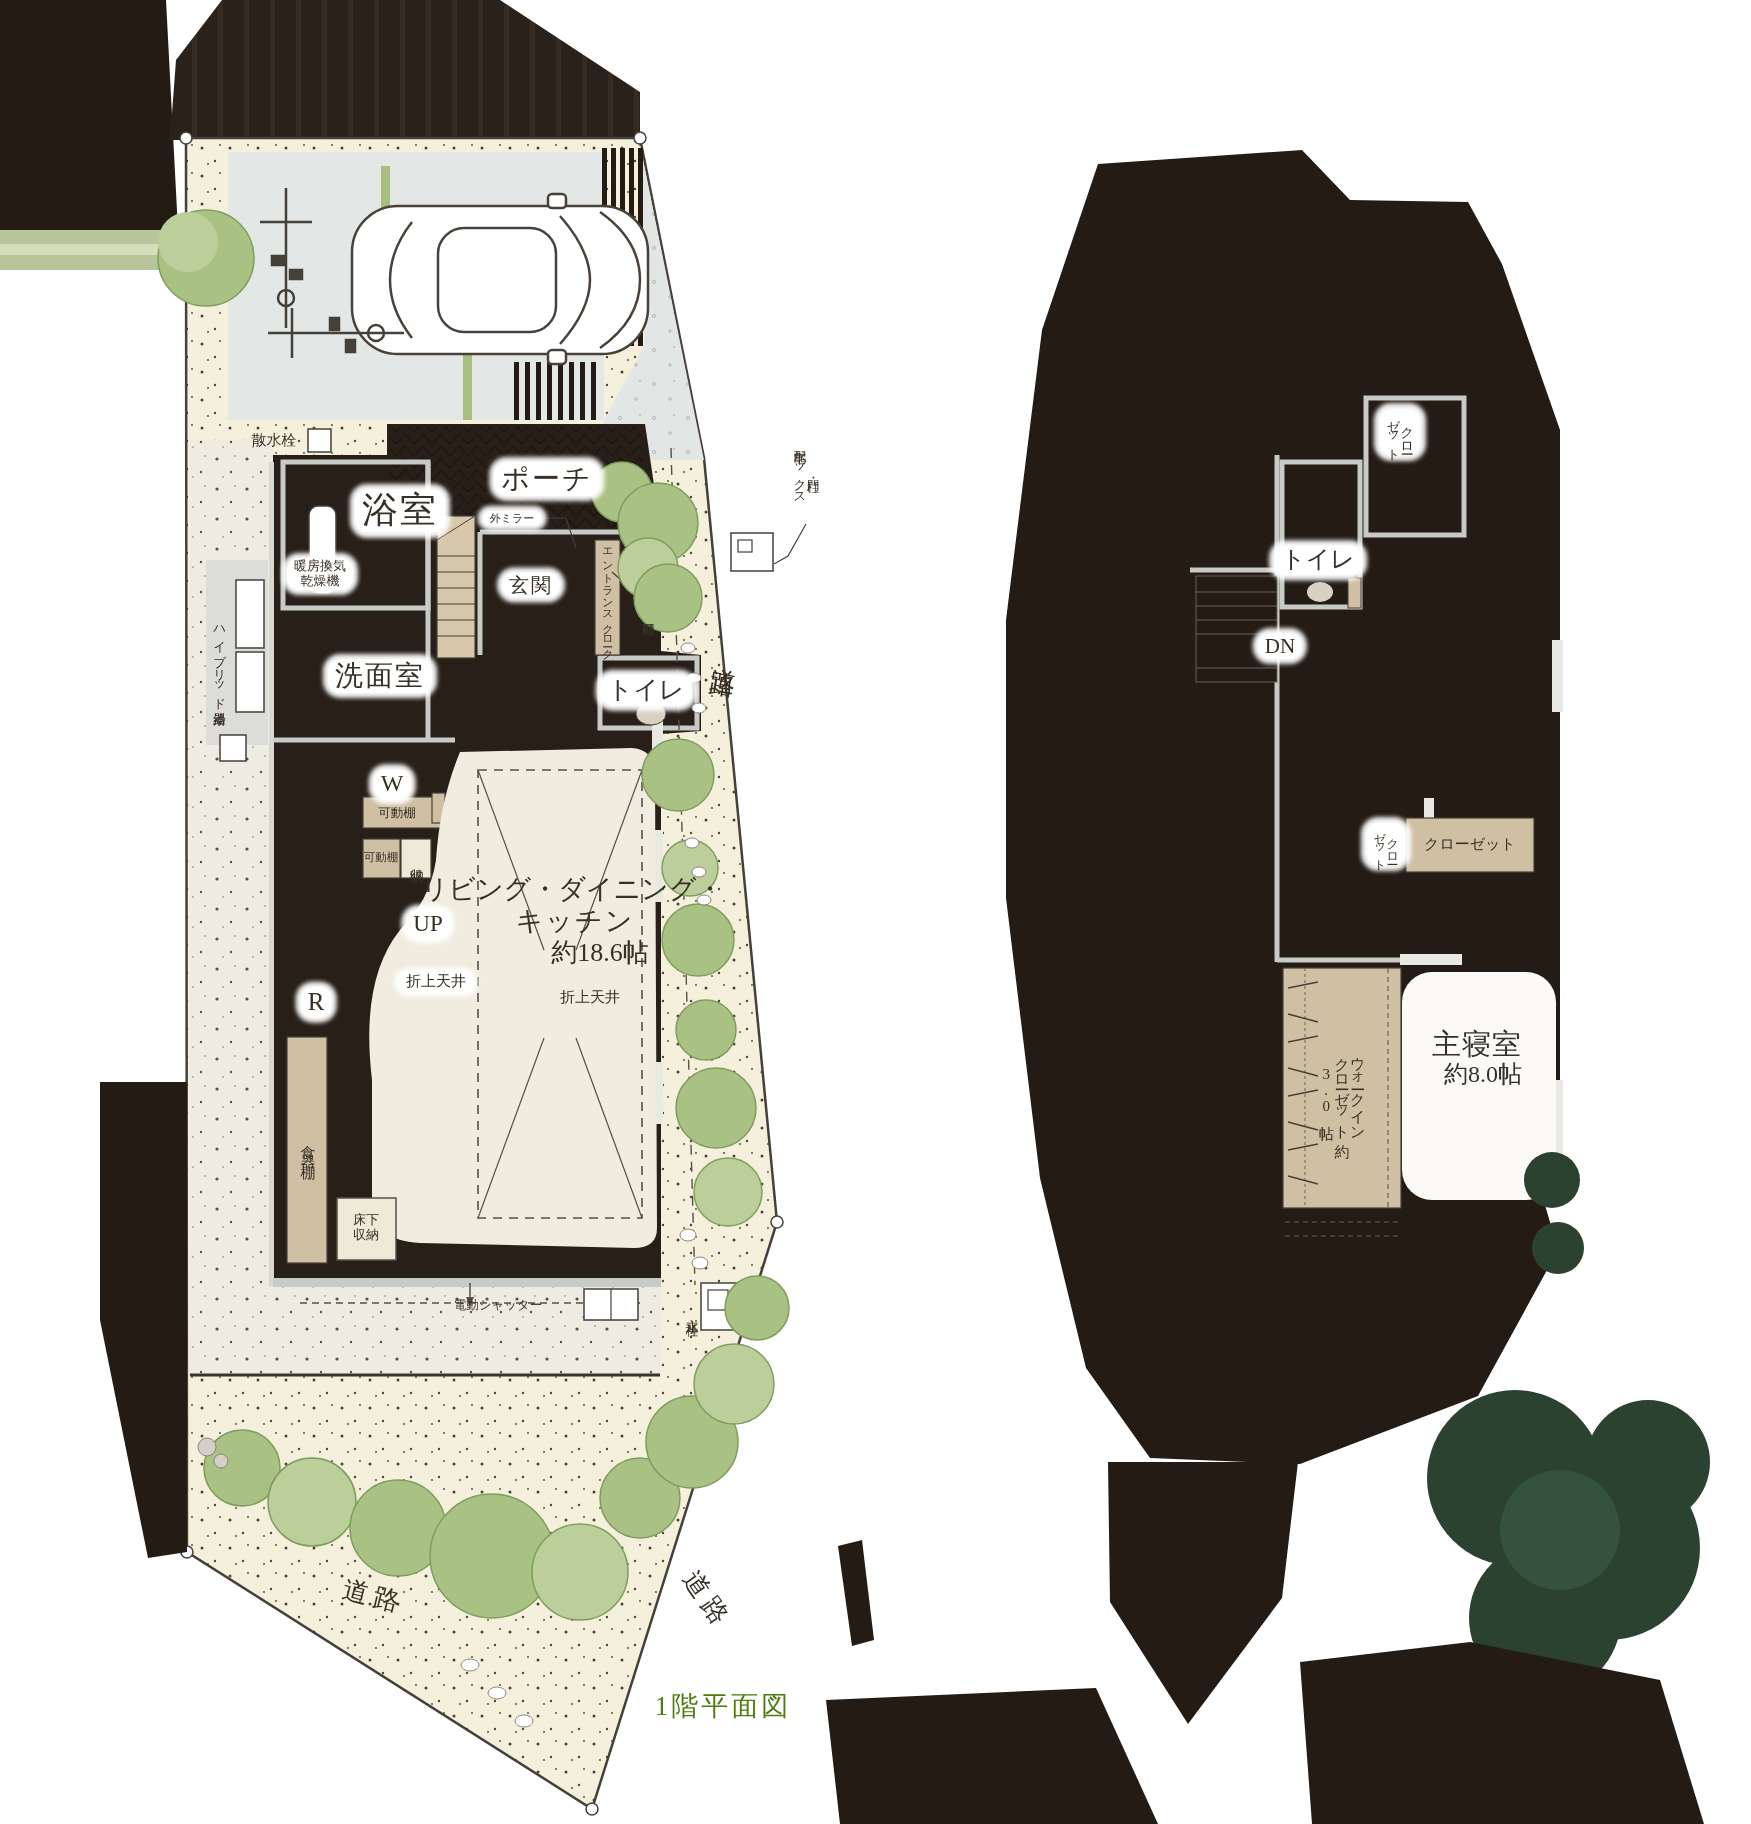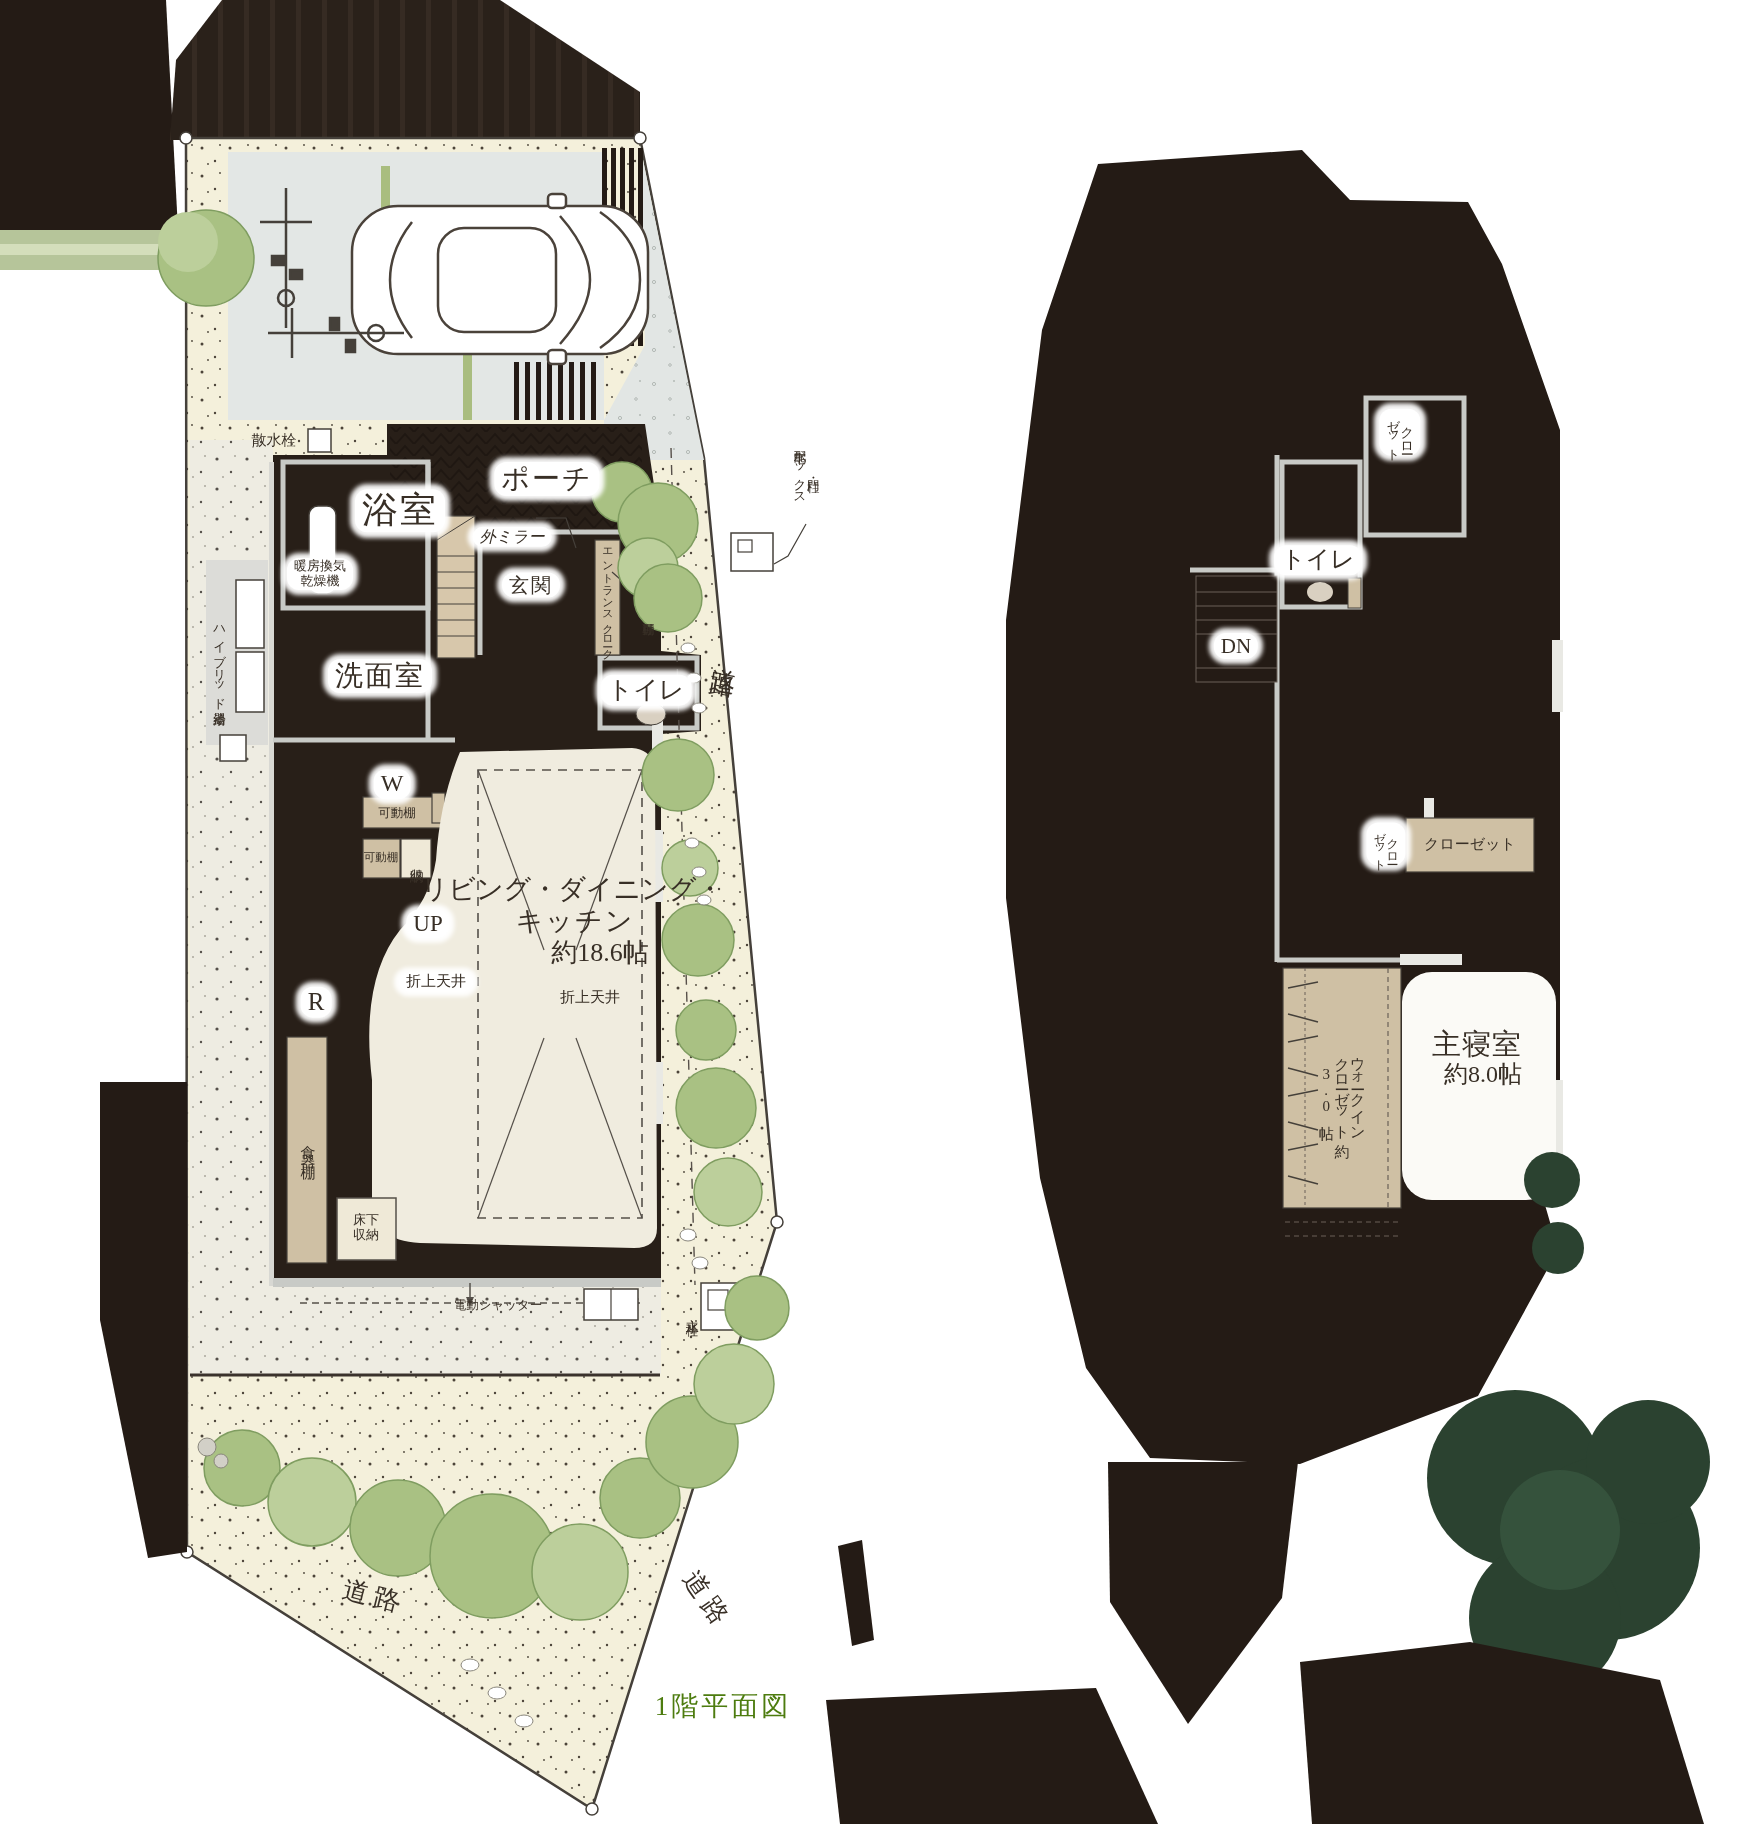--- a/index.html
+++ b/index.html
@@ -294,21 +294,21 @@
     <polygon points="1108,1462 1298,1462 1282,1598 1188,1724 1110,1602"></polygon>
     <polygon points="826,1700 1096,1688 1158,1824 840,1824"></polygon>
     <polygon points="1300,1662 1470,1642 1660,1680 1704,1824 1312,1824"></polygon>
     <polygon points="838,1546 862,1540 874,1640 852,1646"></polygon>
   </g>
 </svg>
 
 <div class="lbl" style="left:274px;top:441px;font-size:15px;">散水栓</div>
 <div class="lbl blob" style="left:400px;top:511px;font-size:36px;letter-spacing:2px;">浴室</div>
 <div class="lbl blob" style="left:547px;top:479px;font-size:28px;letter-spacing:2px;">ポーチ</div>
-<div class="lbl blob" style="left:512px;top:537px;font-size:16px;font-style:italic;">外ミラー</div>
+<div class="lbl blob" style="left:512px;top:518px;font-size:11px;">外ミラー</div>
 <div class="lbl blob" style="left:320px;top:574px;font-size:13px;">
   <span style="display:block">暖房換気</span>
   <span style="display:block">乾燥機</span>
 </div>
 <div class="lbl blob" style="left:531px;top:585px;font-size:20px;letter-spacing:2px;">玄関</div>
 <div class="lbl v" style="left:607px;top:597px;font-size:11px;">エントランスクローク</div>
 <div class="lbl v" style="left:648px;top:614px;font-size:12px;">可動棚</div>
 <div class="lbl v" style="left:806px;top:470px;font-size:12.5px;">
   <span>門柱・</span>
   <span>宅配ボックス</span>
@@ -337,21 +337,21 @@
 <div class="lbl v" style="left:728px;top:652px;font-size:26px;transform:translate(-50%,-50%) rotate(10deg);letter-spacing:4px;">道路</div>
 <div class="lbl" style="left:374px;top:1597px;font-size:26px;transform:translate(-50%,-50%) rotate(14deg);letter-spacing:6px;">道路</div>
 <div class="lbl" style="left:707px;top:1600px;font-size:26px;transform:translate(-50%,-50%) rotate(55deg);letter-spacing:6px;">道路</div>
 <div class="lbl teal" style="left:723px;top:1707px;font-size:27px;">1階平面図</div>
 
 <div class="lbl v blob" style="left:1400px;top:432px;font-size:13px;">
   <span>クロー</span>
   <span>ゼット</span>
 </div>
 <div class="lbl blob" style="left:1318px;top:560px;font-size:24px;">トイレ</div>
-<div class="lbl blob" style="left:1236px;top:646px;font-size:21px;font-family:Liberation Serif, serif;">DN</div>
+<div class="lbl blob" style="left:1280px;top:646px;font-size:21px;font-family:Liberation Serif, serif;">DN</div>
 <div class="lbl v blob" style="left:1386px;top:844px;font-size:12px;">
   <span>クロー</span>
   <span>ゼット</span>
 </div>
 <div class="lbl" style="left:1470px;top:845px;font-size:15px;">クローゼット</div>
 <div class="lbl v" style="left:1341px;top:1090px;font-size:15px;">
   <span>ウォークイン</span>
   <span>クローゼット約</span>
   <span>3.0帖</span>
 </div>

